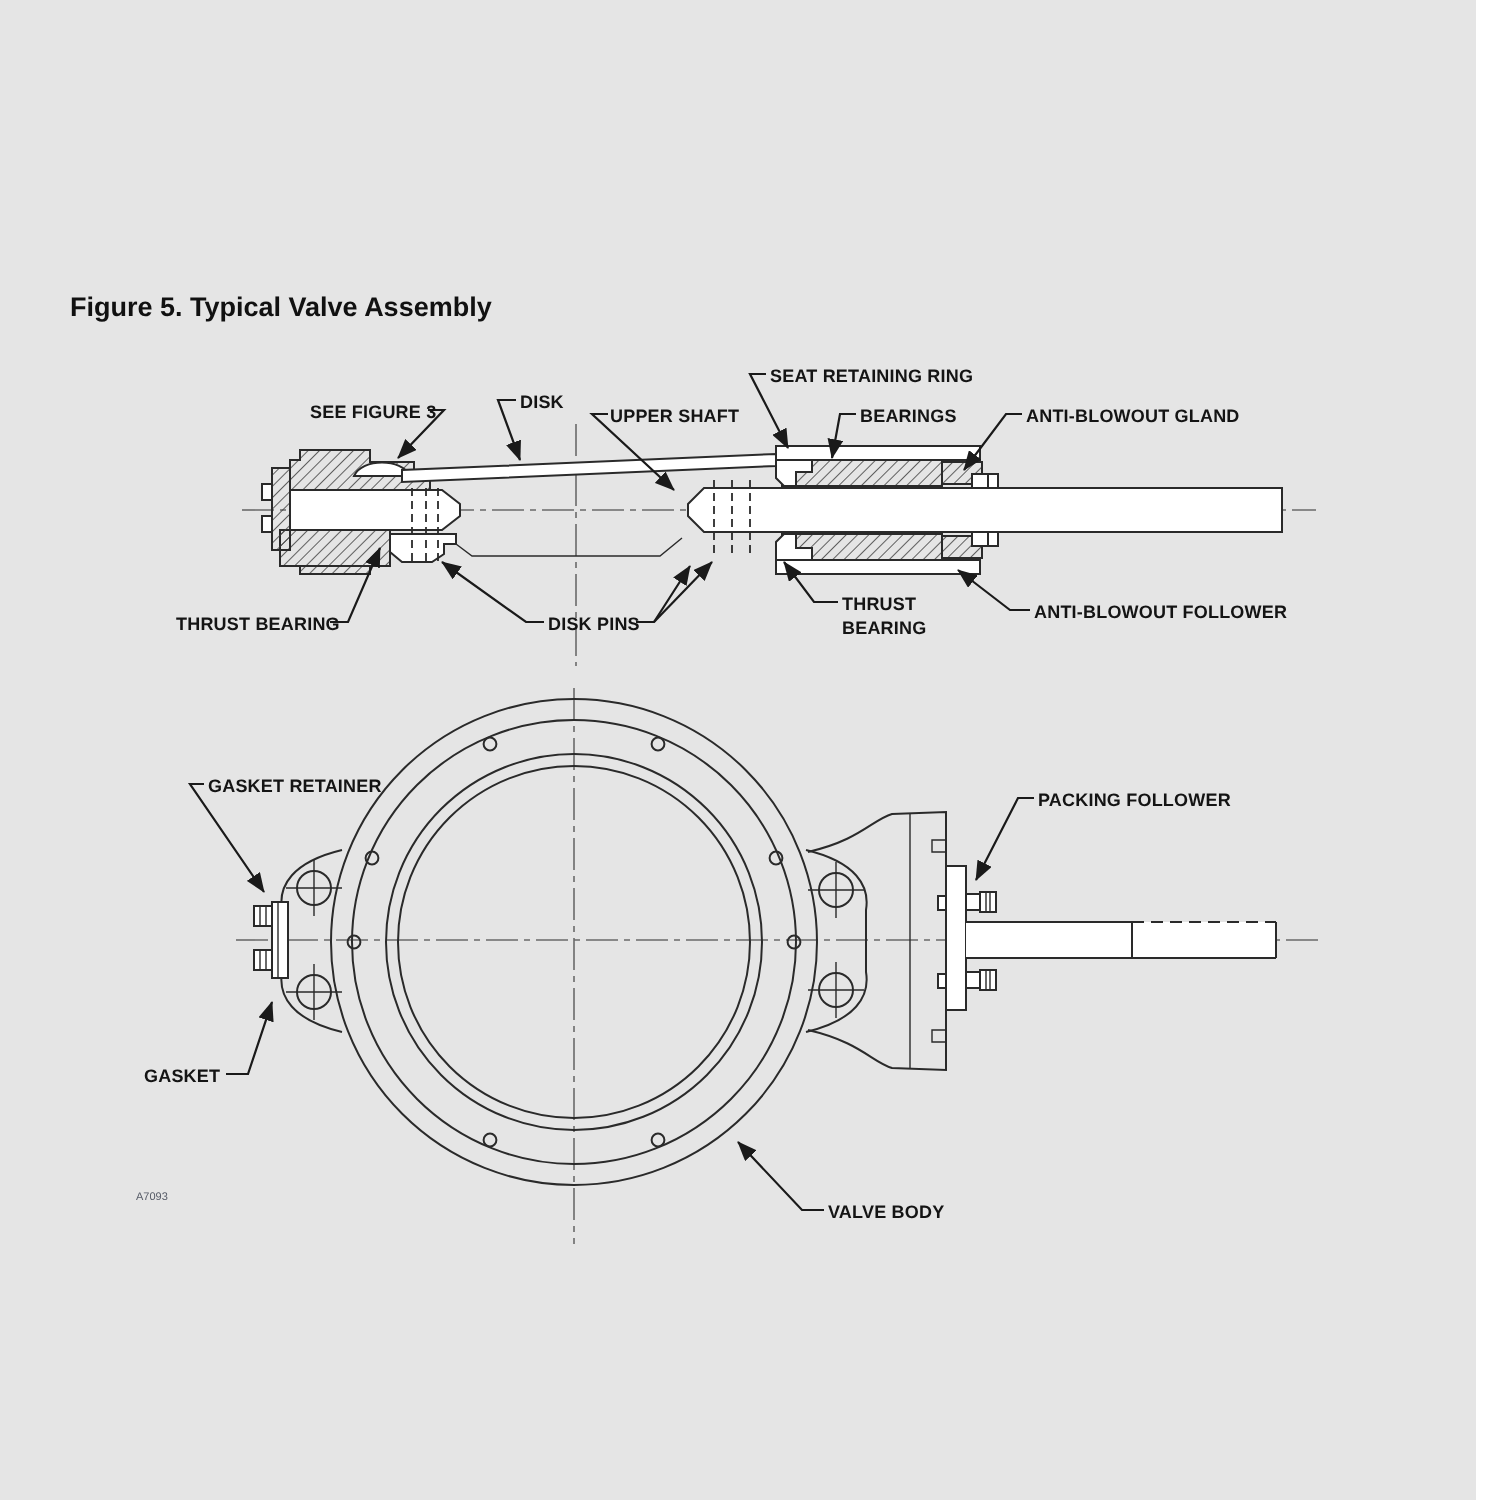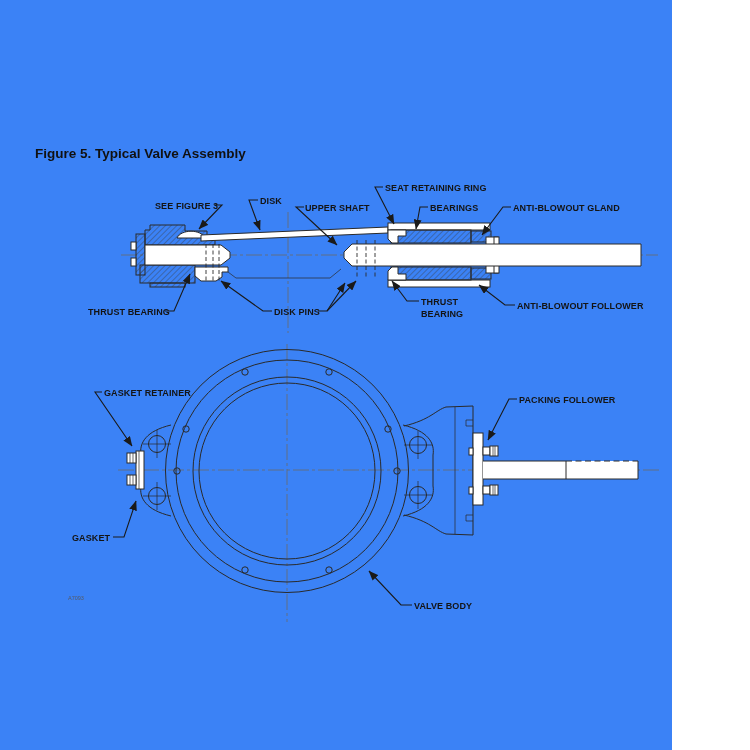--- a/index.html
+++ b/index.html
@@ -1,16 +1,16 @@
 <!DOCTYPE html>
 <html><head>
 <meta charset="utf-8">
 <style>
   html,body{margin:0;padding:0;background:#ffffff;}
-  .page{position:relative;width:672px;height:750px;background:#3b82f6;overflow:hidden;}
+  .page{position:relative;width:738px;height:750px;background:#e5e5e5;overflow:hidden;}
   svg{display:block;}
   .lbl{font-family:"Liberation Sans",sans-serif;font-weight:bold;font-size:9px;fill:#141414;letter-spacing:.1px;}
   .ttl{font-family:"Liberation Sans",sans-serif;font-weight:bold;font-size:13.5px;fill:#111111;}
   .code{font-family:"Liberation Sans",sans-serif;font-weight:normal;font-size:5.5px;fill:#555a66;}
   .ln{stroke:#2a2a2a;stroke-width:1;fill:none;}
   .lnt{stroke:#2a2a2a;stroke-width:.7;fill:none;}
   .wh{fill:#ffffff;stroke:#2a2a2a;stroke-width:1;}
   .ht{fill:url(#hatch);stroke:#2a2a2a;stroke-width:1;}
   .cl{stroke:#6a6a6a;stroke-width:.8;fill:none;stroke-dasharray:16 3 3 3;}
   .pin{stroke:#2a2a2a;stroke-width:.9;fill:none;stroke-dasharray:4 2.5;}

